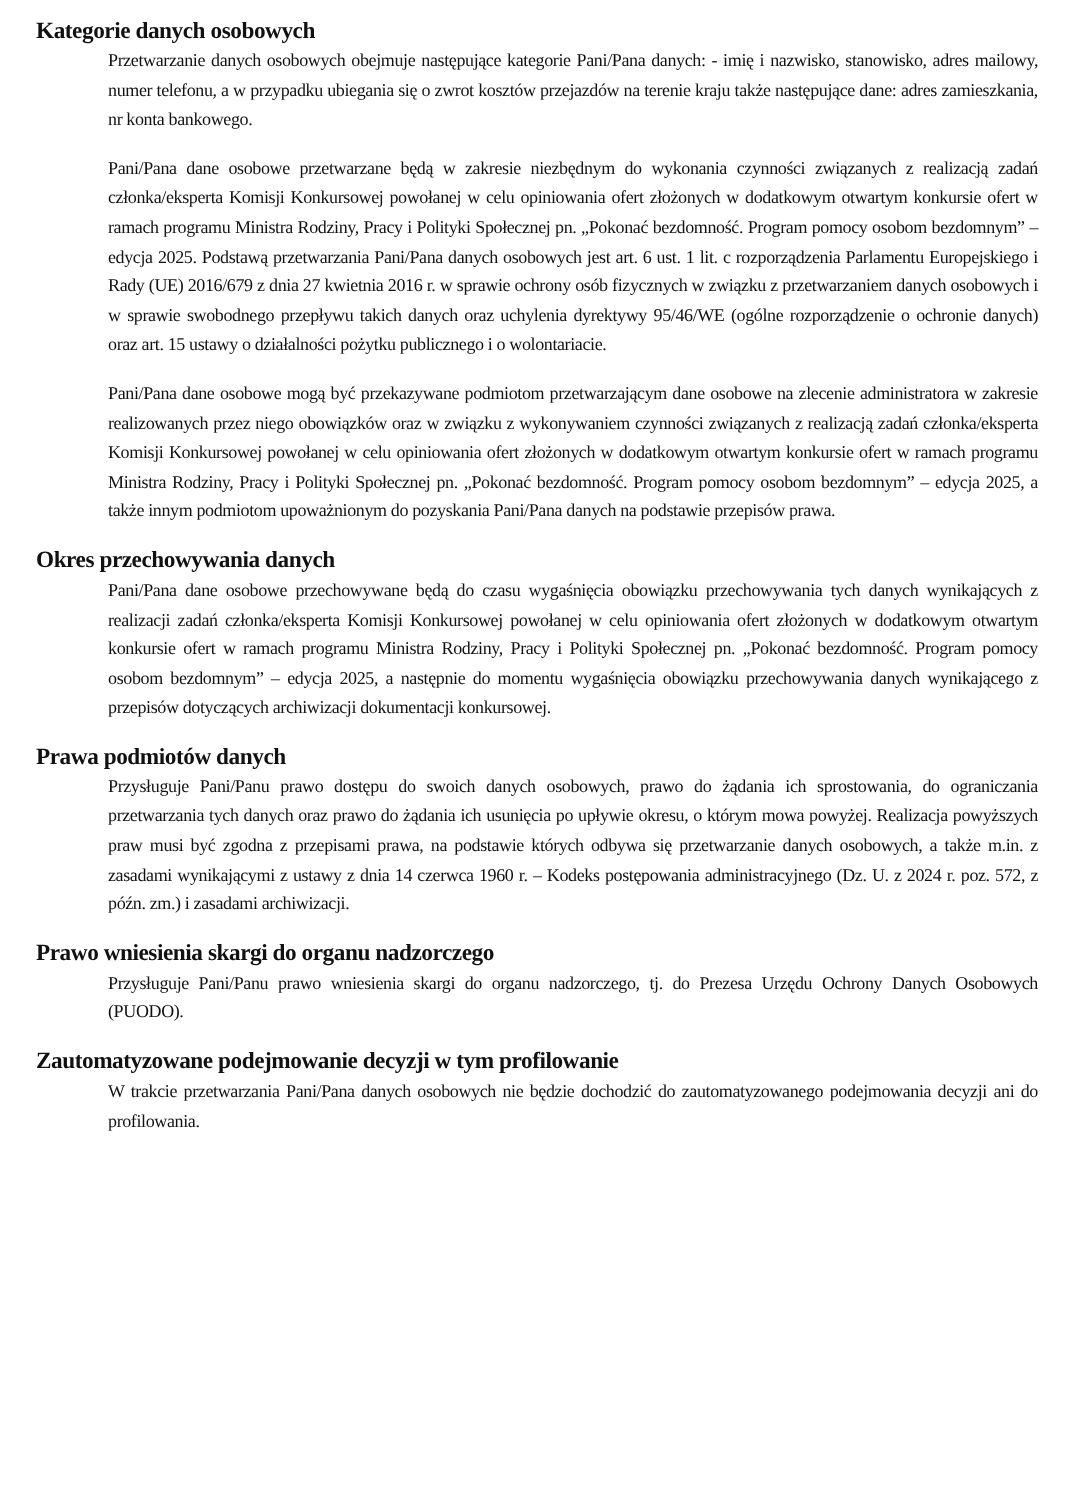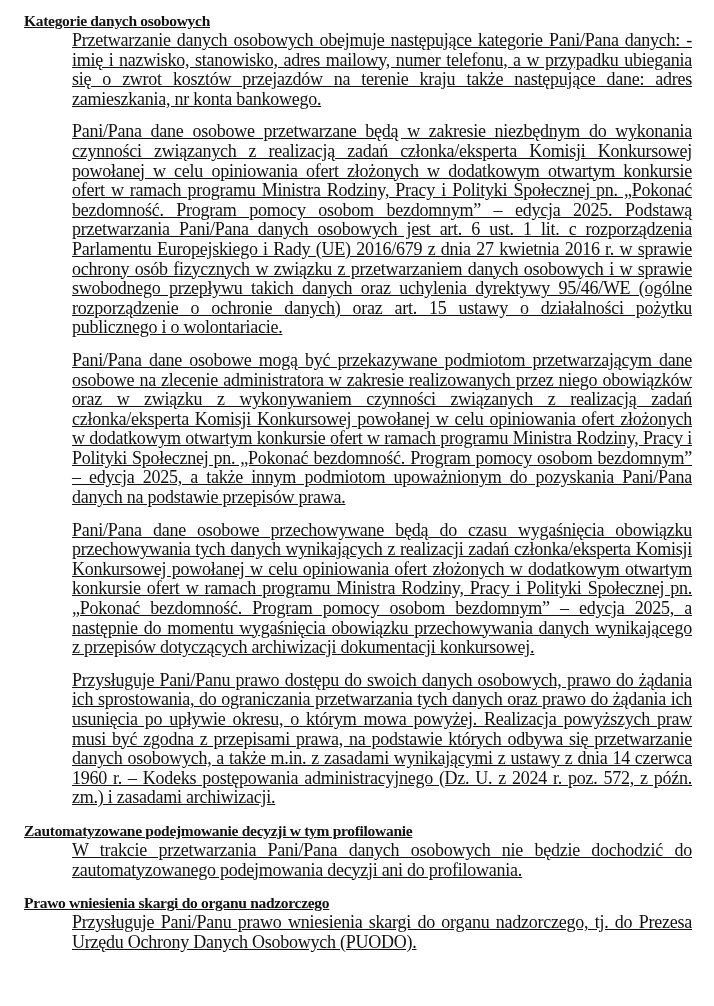--- a/index.html
+++ b/index.html
@@ -2,57 +2,59 @@
 <html><head>
 <meta charset="utf-8">
 <style>
   html, body { margin: 0; padding: 0; background: #ffffff; }
   body {
     width: 714px; height: 1006px; overflow: hidden;
     font-family: "Liberation Serif", serif;
     color: #111111;
   }
   .page { padding: 11px 22px 0 24px; }
-  .section { margin-bottom: 13px; text-decoration: underline; }
+  .section { margin-bottom: 13px; }
   .heading {
     font-weight: bold;
     font-size: 15.5px;
     line-height: 20px;
     letter-spacing: -0.3px;
     margin: 0;
   }
   .body {
     margin: 0 0 0 48px;
-    font-size: 18px;
+    font-size: 12px;
     line-height: 19.6px;
     text-align: justify;
     letter-spacing: -0.25px;
   }
 </style>
 </head>
 <body>
 
 <div class="page">
   <div class="section">
     <p class="heading">Kategorie danych osobowych</p>
     <p class="body">Przetwarzanie danych osobowych obejmuje następujące kategorie Pani/Pana danych: - imię i nazwisko, stanowisko, adres mailowy, numer telefonu, a w przypadku ubiegania się o zwrot kosztów przejazdów na terenie kraju także następujące dane: adres zamieszkania, nr konta bankowego.</p>
   </div>
   <div class="section">
     <p class="body">Pani/Pana dane osobowe przetwarzane będą w zakresie niezbędnym do wykonania czynności związanych z realizacją zadań członka/eksperta Komisji Konkursowej powołanej w celu opiniowania ofert złożonych w dodatkowym otwartym konkursie ofert w ramach programu Ministra Rodziny, Pracy i Polityki Społecznej pn. „Pokonać bezdomność. Program pomocy osobom bezdomnym” – edycja 2025. Podstawą przetwarzania Pani/Pana danych osobowych jest art. 6 ust. 1 lit. c rozporządzenia Parlamentu Europejskiego i Rady (UE) 2016/679 z dnia 27 kwietnia 2016 r. w sprawie ochrony osób fizycznych w związku z przetwarzaniem danych osobowych i w sprawie swobodnego przepływu takich danych oraz uchylenia dyrektywy 95/46/WE (ogólne rozporządzenie o ochronie danych) oraz art. 15 ustawy o działalności pożytku publicznego i o wolontariacie.</p>
   </div>
   <div class="section">
     <p class="body">Pani/Pana dane osobowe mogą być przekazywane podmiotom przetwarzającym dane osobowe na zlecenie administratora w zakresie realizowanych przez niego obowiązków oraz w związku z wykonywaniem czynności związanych z realizacją zadań członka/eksperta Komisji Konkursowej powołanej w celu opiniowania ofert złożonych w dodatkowym otwartym konkursie ofert w ramach programu Ministra Rodziny, Pracy i Polityki Społecznej pn. „Pokonać bezdomność. Program pomocy osobom bezdomnym” – edycja 2025, a także innym podmiotom upoważnionym do pozyskania Pani/Pana danych na podstawie przepisów prawa.</p>
   </div>
   <div class="section">
+    <p class="heading">Okres przechowywania danych</p>
     <p class="body">Pani/Pana dane osobowe przechowywane będą do czasu wygaśnięcia obowiązku przechowywania tych danych wynikających z realizacji zadań członka/eksperta Komisji Konkursowej powołanej w celu opiniowania ofert złożonych w dodatkowym otwartym konkursie ofert w ramach programu Ministra Rodziny, Pracy i Polityki Społecznej pn. „Pokonać bezdomność. Program pomocy osobom bezdomnym” – edycja 2025, a następnie do momentu wygaśnięcia obowiązku przechowywania danych wynikającego z przepisów dotyczących archiwizacji dokumentacji konkursowej.</p>
   </div>
   <div class="section">
+    <p class="heading">Prawa podmiotów danych</p>
     <p class="body">Przysługuje Pani/Panu prawo dostępu do swoich danych osobowych, prawo do żądania ich sprostowania, do ograniczania przetwarzania tych danych oraz prawo do żądania ich usunięcia po upływie okresu, o którym mowa powyżej. Realizacja powyższych praw musi być zgodna z przepisami prawa, na podstawie których odbywa się przetwarzanie danych osobowych, a także m.in. z zasadami wynikającymi z ustawy z dnia 14 czerwca 1960 r. – Kodeks postępowania administracyjnego (Dz. U. z 2024 r. poz. 572, z późn. zm.) i zasadami archiwizacji.</p>
+  </div>
+  <div class="section">
+    <p class="heading">Prawo wniesienia skargi do organu nadzorczego</p>
+    <p class="body">Przysługuje Pani/Panu prawo wniesienia skargi do organu nadzorczego, tj. do Prezesa Urzędu Ochrony Danych Osobowych (PUODO).</p>
   </div>
   <div class="section">
     <p class="heading">Zautomatyzowane podejmowanie decyzji w tym profilowanie</p>
     <p class="body">W trakcie przetwarzania Pani/Pana danych osobowych nie będzie dochodzić do zautomatyzowanego podejmowania decyzji ani do profilowania.</p>
   </div>
-  <div class="section">
-    <p class="heading">Prawo wniesienia skargi do organu nadzorczego</p>
-    <p class="body">Przysługuje Pani/Panu prawo wniesienia skargi do organu nadzorczego, tj. do Prezesa Urzędu Ochrony Danych Osobowych (PUODO).</p>
-  </div>
 </div>
 
 </body></html>

